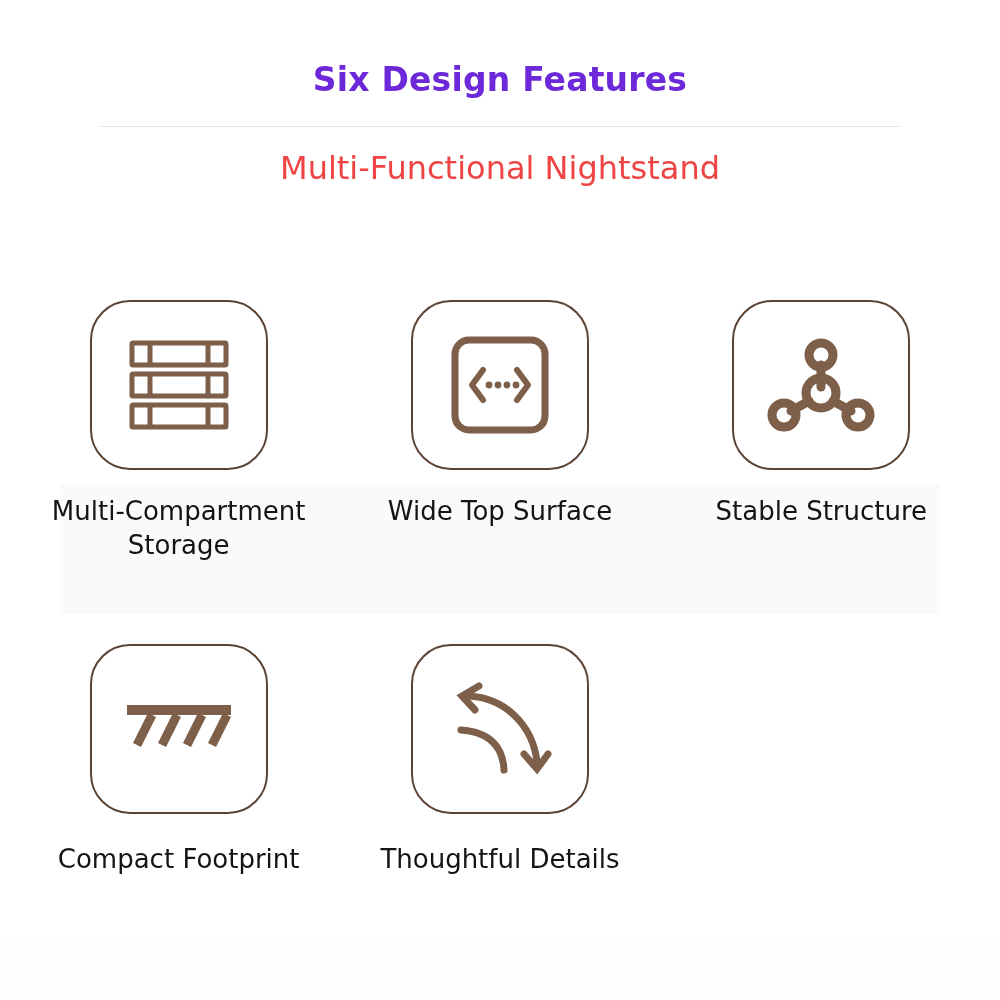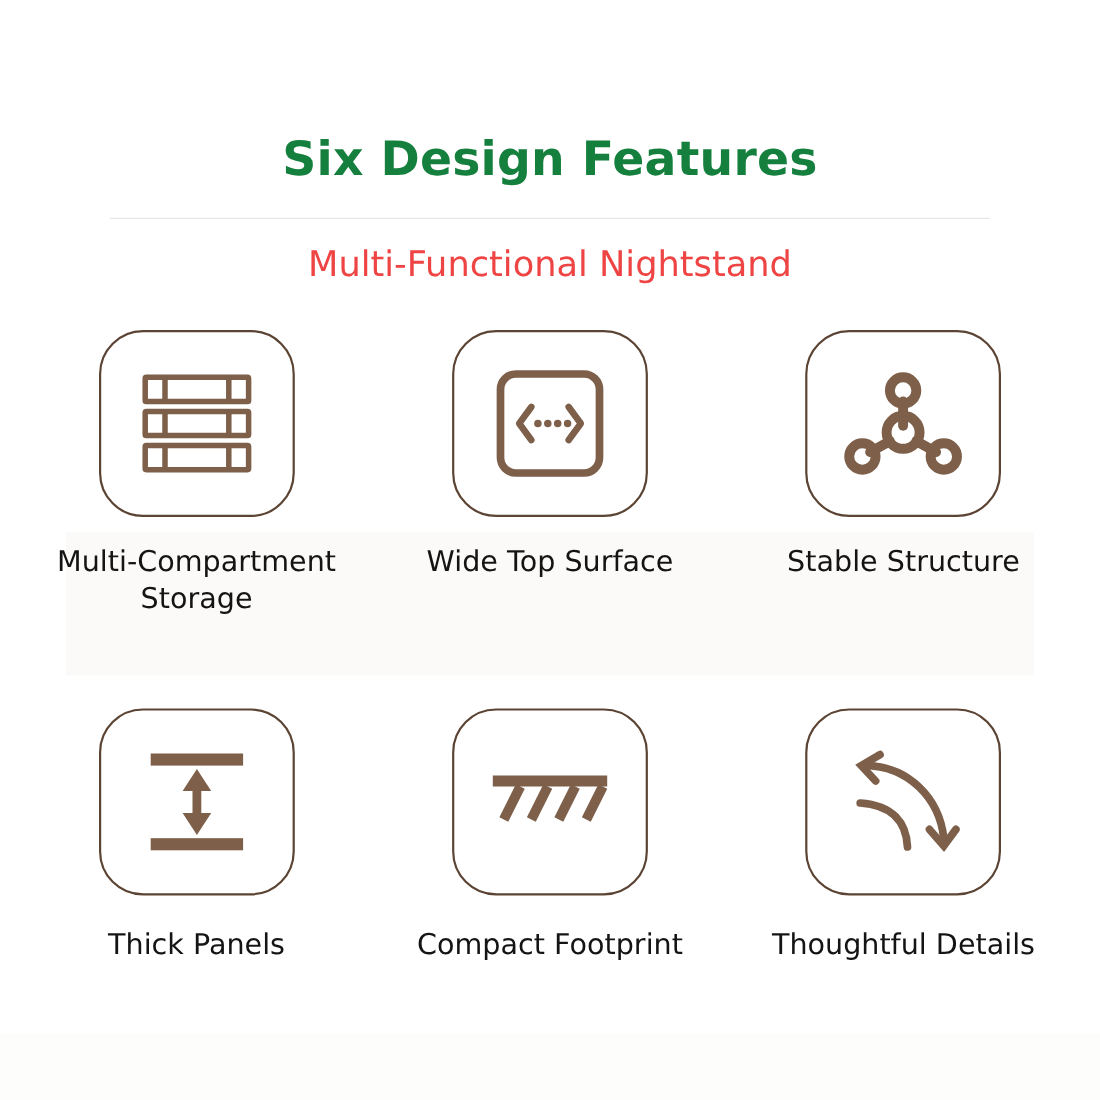--- a/index.html
+++ b/index.html
@@ -46,25 +46,25 @@
 
   .header {
     position: absolute;
     left: 0;
     top: 0;
     width: 1000px;
     text-align: center;
   }
 
   .main-title {
-    font-size: 43px;
+    font-size: 33px;
     font-weight: bold;
     letter-spacing: 0.2px;
-    color: #15803d;
-    margin-top: 120px;
+    color: #6d28d9;
+    margin-top: 60px;
     line-height: 1.2;
   }
 
   .divider {
     width: 800px;
     height: 1px;
     background: #e6e6e6;
     margin: 26px auto 0 auto;
   }
 
@@ -185,32 +185,20 @@
             <circle cx="54" cy="58" r="15"></circle>
             <circle cx="54" cy="20" r="12"></circle>
             <circle cx="17" cy="80" r="12"></circle>
             <circle cx="91" cy="80" r="12"></circle>
           </g>
         </svg>
       </div>
       <div class="feature-label">Stable Structure</div>
     </div>
 
-    <div class="feature row2">
-      <div class="icon-card">
-        <svg width="104" height="104" viewBox="0 0 104 104">
-          <rect x="10" y="8" width="84" height="11" fill="#7d5f4a"></rect>
-          <rect x="10" y="85" width="84" height="11" fill="#7d5f4a"></rect>
-          <line x1="52" y1="32" x2="52" y2="72" stroke="#7d5f4a" stroke-width="8"></line>
-          <polygon points="52,22 39,42 65,42" fill="#7d5f4a"></polygon>
-          <polygon points="52,82 39,62 65,62" fill="#7d5f4a"></polygon>
-        </svg>
-      </div>
-      <div class="feature-label">Thick Panels</div>
-    </div>
 
     <div class="feature row2">
       <div class="icon-card">
         <svg width="112" height="80" viewBox="0 0 112 80">
           <rect x="4" y="16" width="104" height="10" fill="#7d5f4a"></rect>
           <g stroke="#7d5f4a" stroke-width="9" stroke-linecap="butt">
             <line x1="29" y1="26" x2="14" y2="56"></line>
             <line x1="54" y1="26" x2="39" y2="56"></line>
             <line x1="79" y1="26" x2="64" y2="56"></line>
             <line x1="104" y1="26" x2="89" y2="56"></line>

